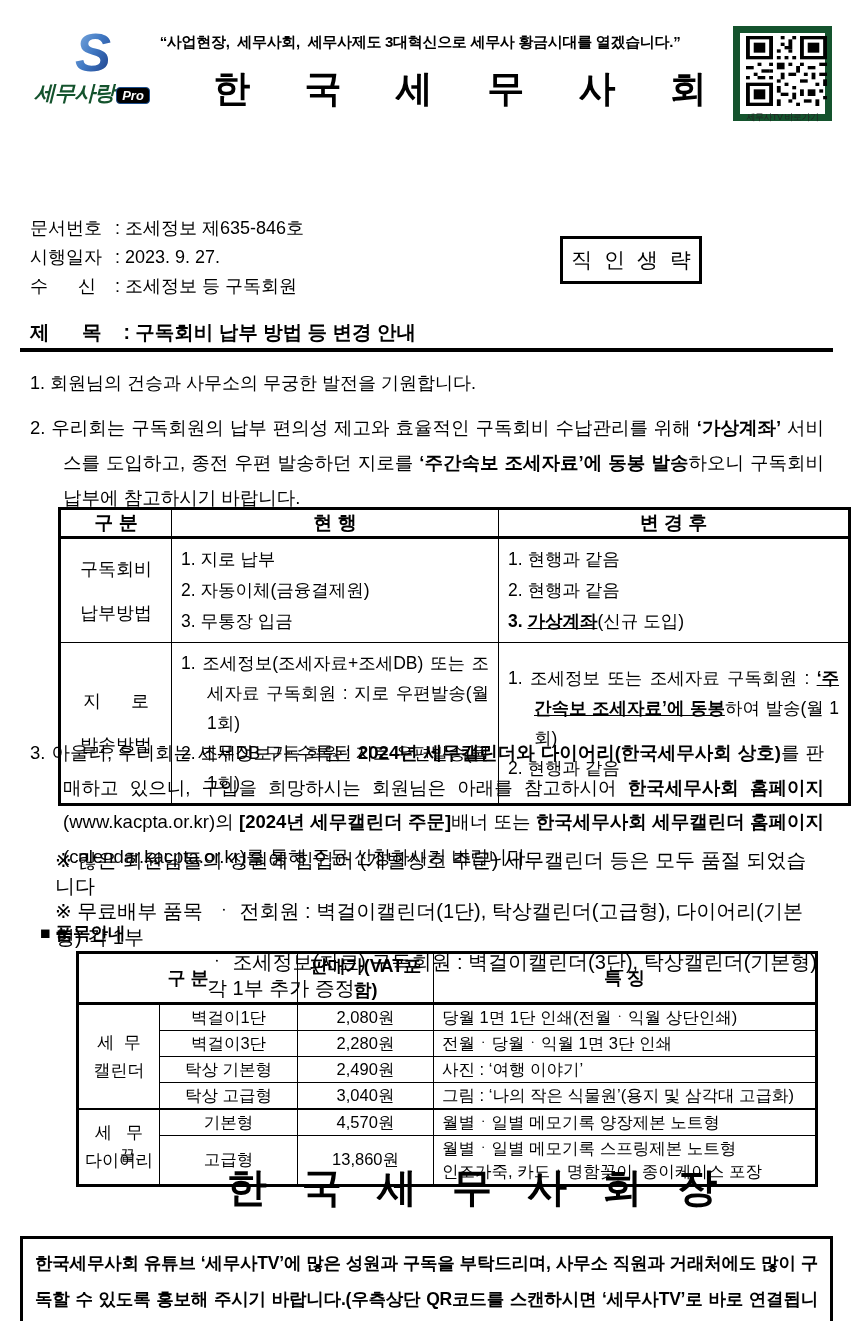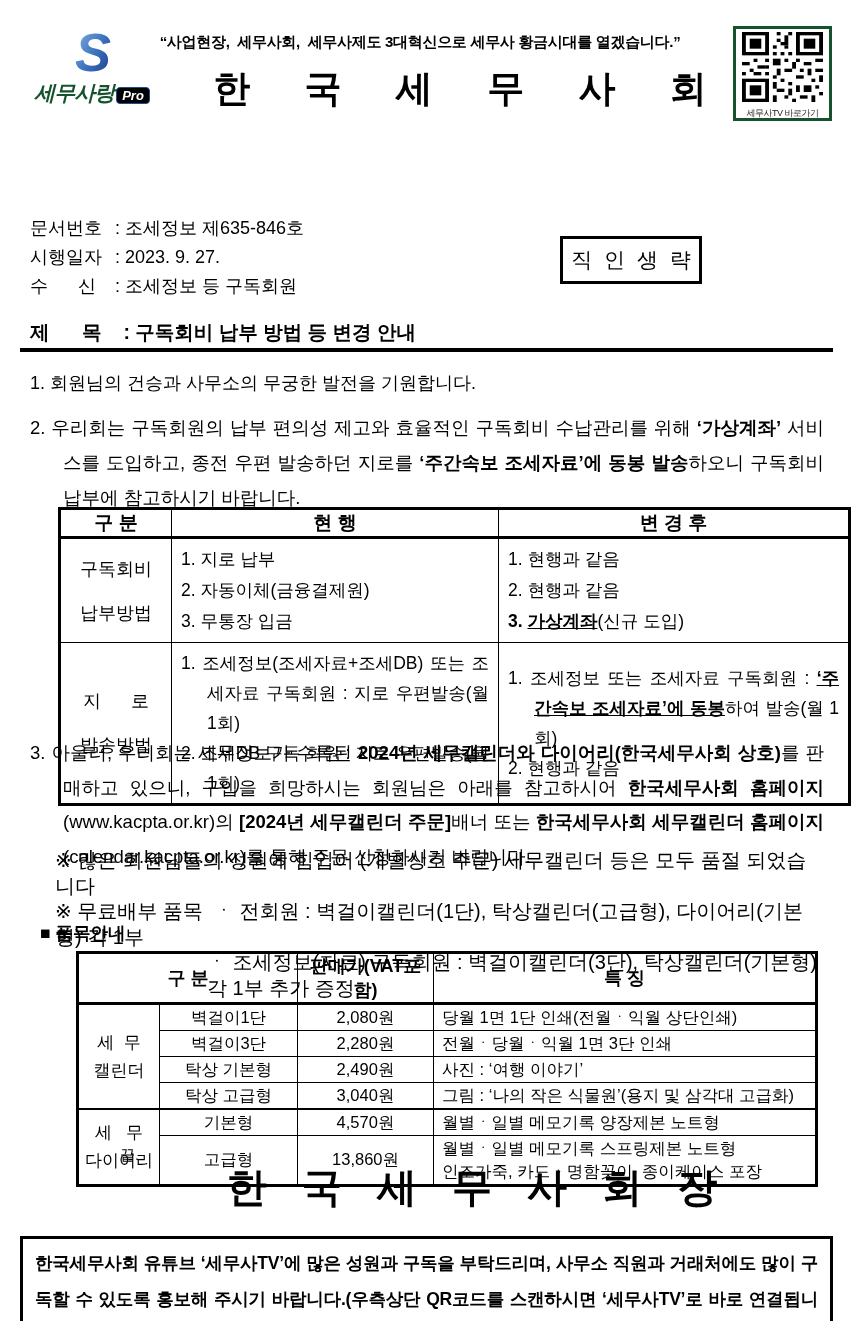--- a/index.html
+++ b/index.html
@@ -19,21 +19,21 @@
   .logo { left:24px; top:26px; width:136px; text-align:center; }
   .logo .s-icon { display:block; margin:0 auto; }
   .brand-line { margin-top:1px; white-space:nowrap; }
   .brand-name { font-size:21px; font-weight:bold; font-style:italic; color:#14532d; letter-spacing:-1px;margin-top:10px; }
   .pro-badge { display:inline-block; background:#000000; border:1px solid #1c4f8f; color:#fff;
     font-size:13px; font-style:italic; font-weight:bold; border-radius:4px; padding:0 5px; margin-left:2px; }
 
   .slogan { left:128px; top:33px; width:584px; text-align:center; font-size:15px; font-weight:bold; letter-spacing:-0.3px; }
   .org-title { left:170px; top:64px; width:580px; text-align:center; font-size:37px; font-weight:600; word-spacing:44px; white-space:nowrap; }
 
-  .qr-box { right:20px; top:26px; width:99px; height:95px; border:3px solid #14532d; background:#fff; padding:3px 6px 1px; text-align:center; }
+  .qr-box { right:20px; top:26px; width:99px; height:95px; border:7px solid #14532d; background:#fff; padding:3px 6px 1px; text-align:center; }
   .qr-caption { font-size:9px; color:#222; letter-spacing:-0.5px; margin-top:1px; }
 
   
   .contact-box { left:20px; top:137px; width:813px; border:3px solid #000; padding:4px 9px; font-size:17.5px; line-height:24px; }
 
   
   .meta { left:30px; top:214px; font-size:18px; line-height:29px; }
   .meta .lbl { display:inline-block; min-width:80px; }
   .seal-box { left:542px; top:236px; width:142px; height:48px; border:3px solid #000; text-align:center; font-size:21px; line-height:42px; word-spacing:6px;margin-left:18px; }
 

